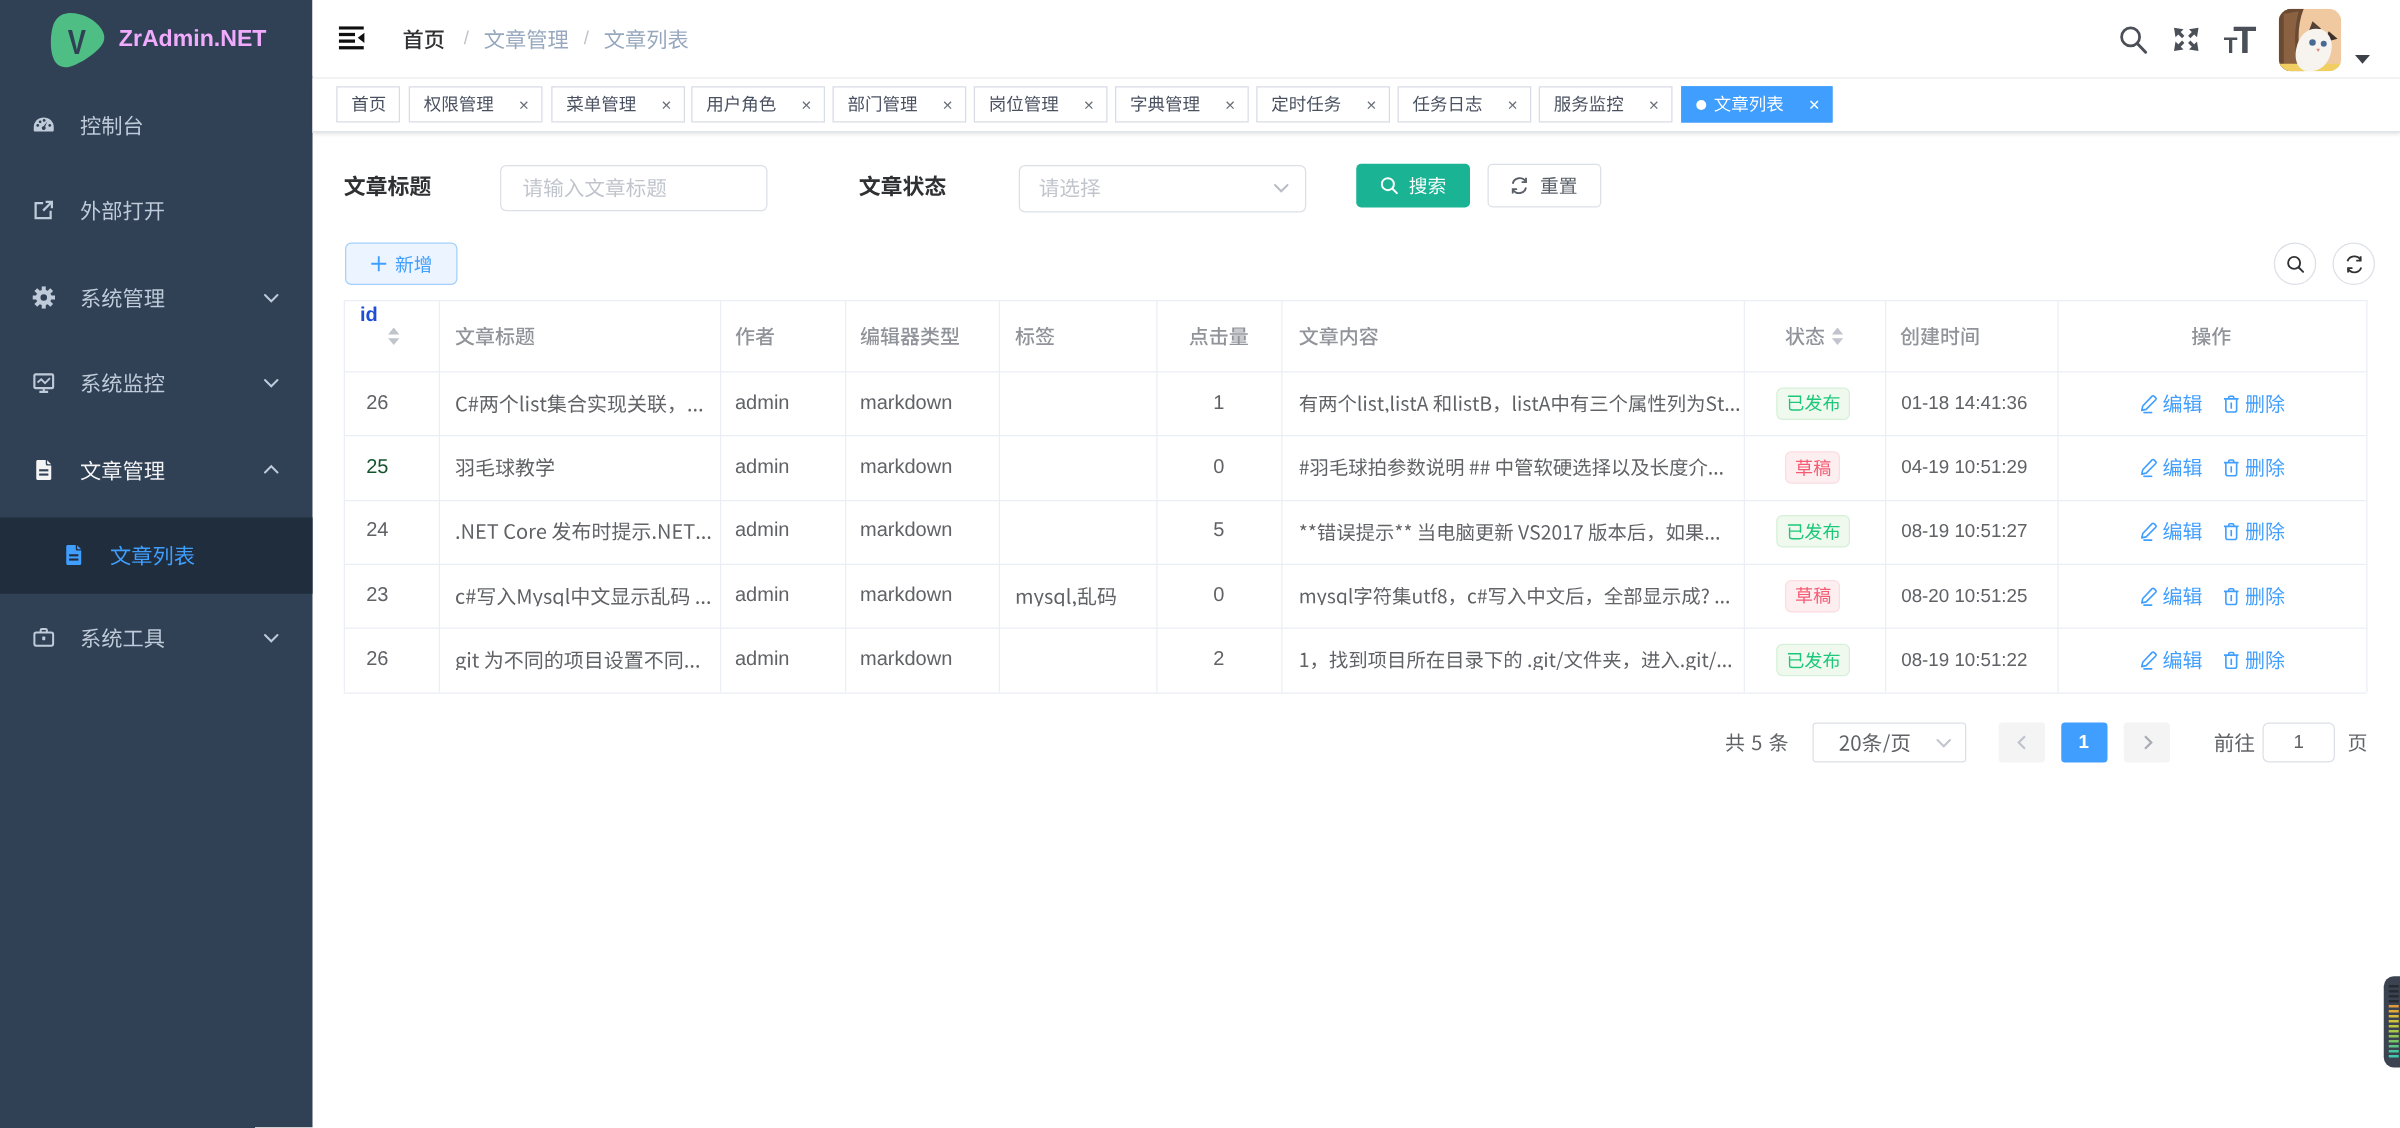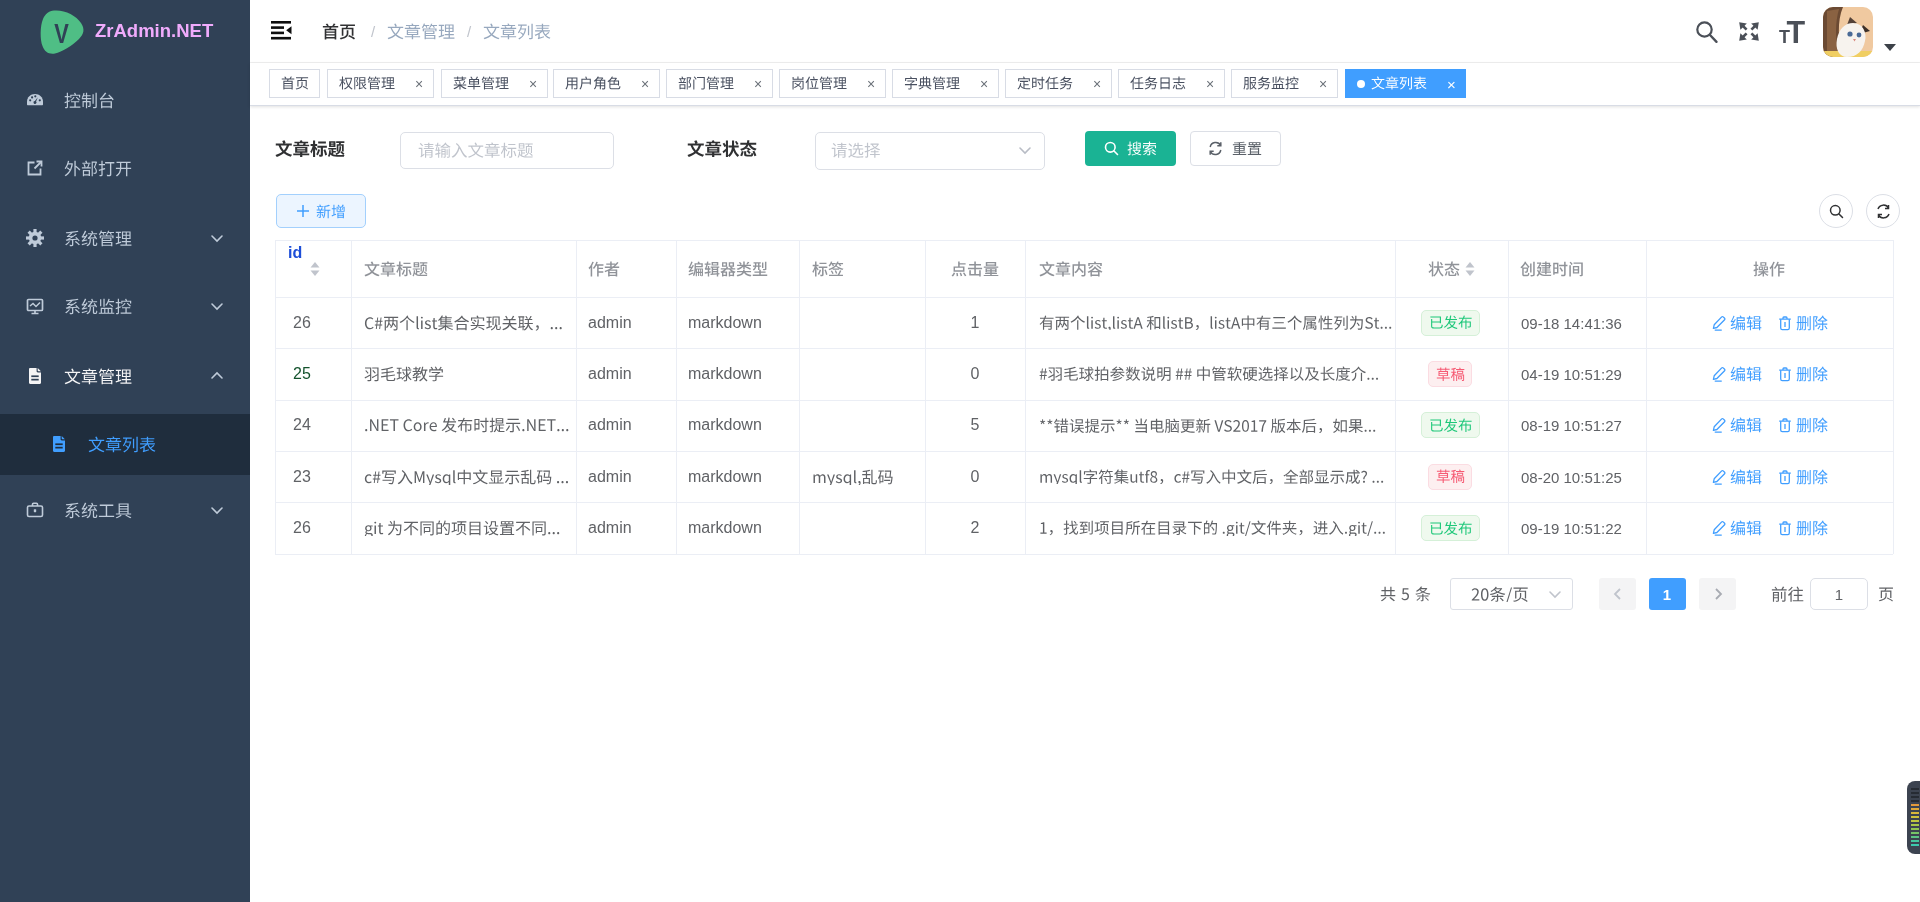--- a/index.html
+++ b/index.html
@@ -847,21 +847,21 @@
     <div style="position:absolute;left:1421px;top:309.6px;width:59px;height:26px;background:#eff9ee;border:1px solid #d5f0d8;border-radius:5px;box-sizing:border-box"></div>
     <div style="position:absolute;left:1428.8px;top:315.4px;line-height:0">
       <svg width="43.5" height="14.5" viewBox="0 -880 3000 1000">
         <g transform="scale(1,-1)" fill="#1dc779">
           <use href="#gr24050" x="0"></use>
           <use href="#gr21457" x="1000"></use>
           <use href="#gr24067" x="2000"></use>
         </g>
       </svg>
     </div>
-    <div style="position:absolute;left:1521px;top:322.65px;transform:translate(0,-50%);font:normal 15px 'Liberation Sans';color:#606266;white-space:nowrap">09-18 14:41:36</div>
+    <div style="position:absolute;left:1521px;top:322.65px;transform:translate(0,-50%);font:normal 15px 'Liberation Sans';color:#606266;white-space:nowrap">01-18 14:41:36</div>
     <svg style="position:absolute;left:1711px;top:314.65px" width="16" height="16" viewBox="0 0 16 16">
       <path d="M10.7 1.9 C11.1 1.5 11.8 1.5 12.2 1.9 L13.6 3.3 C14 3.7 14 4.4 13.6 4.8 L5.9 12.5 L2.4 13.3 L3.2 9.8 Z" stroke="#409eff" stroke-width="1.3" fill="none" stroke-linejoin="round"></path>
       <path d="M4.2 15.1 L10.3 15.1" stroke="#409eff" stroke-width="1.3" stroke-linecap="round"></path>
     </svg>
     <div style="position:absolute;left:1730.0px;top:314.6px;line-height:0">
       <svg width="32.0" height="16" viewBox="0 -880 2000 1000">
         <g transform="scale(1,-1)" fill="#409eff">
           <use href="#gr32534" x="0"></use>
           <use href="#gr36753" x="1000"></use>
         </g>
@@ -1240,21 +1240,21 @@
     <div style="position:absolute;left:1421px;top:515.0px;width:59px;height:26px;background:#eff9ee;border:1px solid #d5f0d8;border-radius:5px;box-sizing:border-box"></div>
     <div style="position:absolute;left:1428.8px;top:520.8px;line-height:0">
       <svg width="43.5" height="14.5" viewBox="0 -880 3000 1000">
         <g transform="scale(1,-1)" fill="#1dc779">
           <use href="#gr24050" x="0"></use>
           <use href="#gr21457" x="1000"></use>
           <use href="#gr24067" x="2000"></use>
         </g>
       </svg>
     </div>
-    <div style="position:absolute;left:1521px;top:528.0px;transform:translate(0,-50%);font:normal 15px 'Liberation Sans';color:#606266;white-space:nowrap">09-19 10:51:22</div>
+    <div style="position:absolute;left:1521px;top:528.0px;transform:translate(0,-50%);font:normal 15px 'Liberation Sans';color:#606266;white-space:nowrap">08-19 10:51:22</div>
     <svg style="position:absolute;left:1711px;top:520.0px" width="16" height="16" viewBox="0 0 16 16">
       <path d="M10.7 1.9 C11.1 1.5 11.8 1.5 12.2 1.9 L13.6 3.3 C14 3.7 14 4.4 13.6 4.8 L5.9 12.5 L2.4 13.3 L3.2 9.8 Z" stroke="#409eff" stroke-width="1.3" fill="none" stroke-linejoin="round"></path>
       <path d="M4.2 15.1 L10.3 15.1" stroke="#409eff" stroke-width="1.3" stroke-linecap="round"></path>
     </svg>
     <div style="position:absolute;left:1730.0px;top:520.0px;line-height:0">
       <svg width="32.0" height="16" viewBox="0 -880 2000 1000">
         <g transform="scale(1,-1)" fill="#409eff">
           <use href="#gr32534" x="0"></use>
           <use href="#gr36753" x="1000"></use>
         </g>

